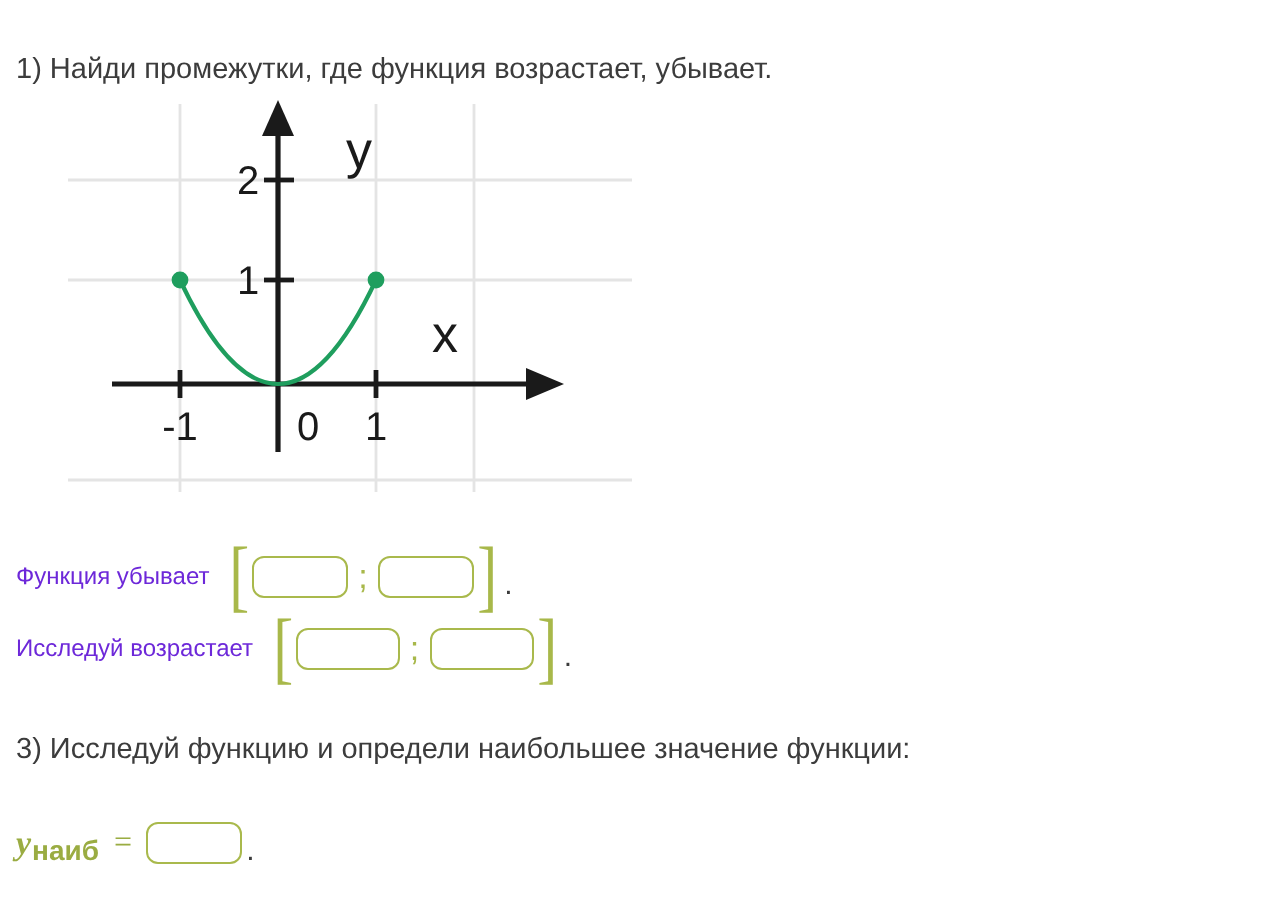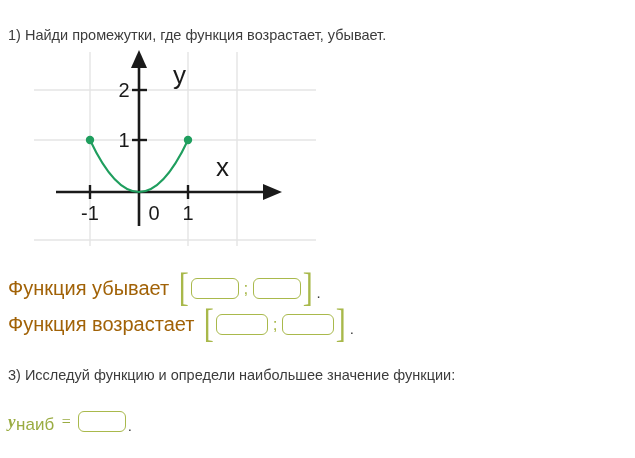--- a/index.html
+++ b/index.html
@@ -49,22 +49,22 @@
     position: absolute;
     display: flex;
     align-items: center;
     white-space: nowrap;
   }
   #row-decreasing { left: 8px; top: 272px; }
   #row-increasing { left: 8px; top: 308px; }
   #row-ymax       { left: 8px; top: 411px; }
 
   .ans-label {
-    font-size: 20px;
-    color: #a16207;
+    font-size: 12px;
+    color: #6d28d9;
     margin-right: 8px;
   }
 
   .interval {
     display: inline-flex;
     align-items: center;
   }
   .bracket {
     color: #a8b84a;
     font-size: 40px;
@@ -109,25 +109,26 @@
     align-items: baseline;
     margin-right: 6px;
   }
   .ymax-label .var {
     font-family: "Liberation Serif", serif;
     font-style: italic;
     font-size: 17px;
     font-weight: 600;
   }
   .ymax-label .sub {
-    font-size: 17px;
+    font-size: 14px;
     font-family: "Liberation Sans", sans-serif;
     position: relative;
     top: 3px;
     left: 0.5px;
+    font-weight: bold;
   }
   .eq-sign {
     color: #9aac42;
     font-size: 16px;
     margin: 0 7px 0 2px;
     font-family: "Liberation Serif", serif;
   }
 </style>
 </head>
 <body>
@@ -189,21 +190,21 @@
       <span class="bracket">[</span>
       <input class="inputbox" type="text" value="" style="">
       <span class="semicolon">;</span>
       <input class="inputbox" type="text" value="" style="">
       <span class="bracket">]</span>
     </span>
     <span class="period">.</span>
   </div>
 
   <div class="ans-row" id="row-increasing">
-    <span class="ans-label">Функция возрастает</span>
+    <span class="ans-label">Исследуй возрастает</span>
     <span class="interval">
       <span class="bracket">[</span>
       <input class="inputbox wide" type="text" value="" style="">
       <span class="semicolon">;</span>
       <input class="inputbox wide" type="text" value="" style="">
       <span class="bracket">]</span>
     </span>
     <span class="period">.</span>
   </div>
 

